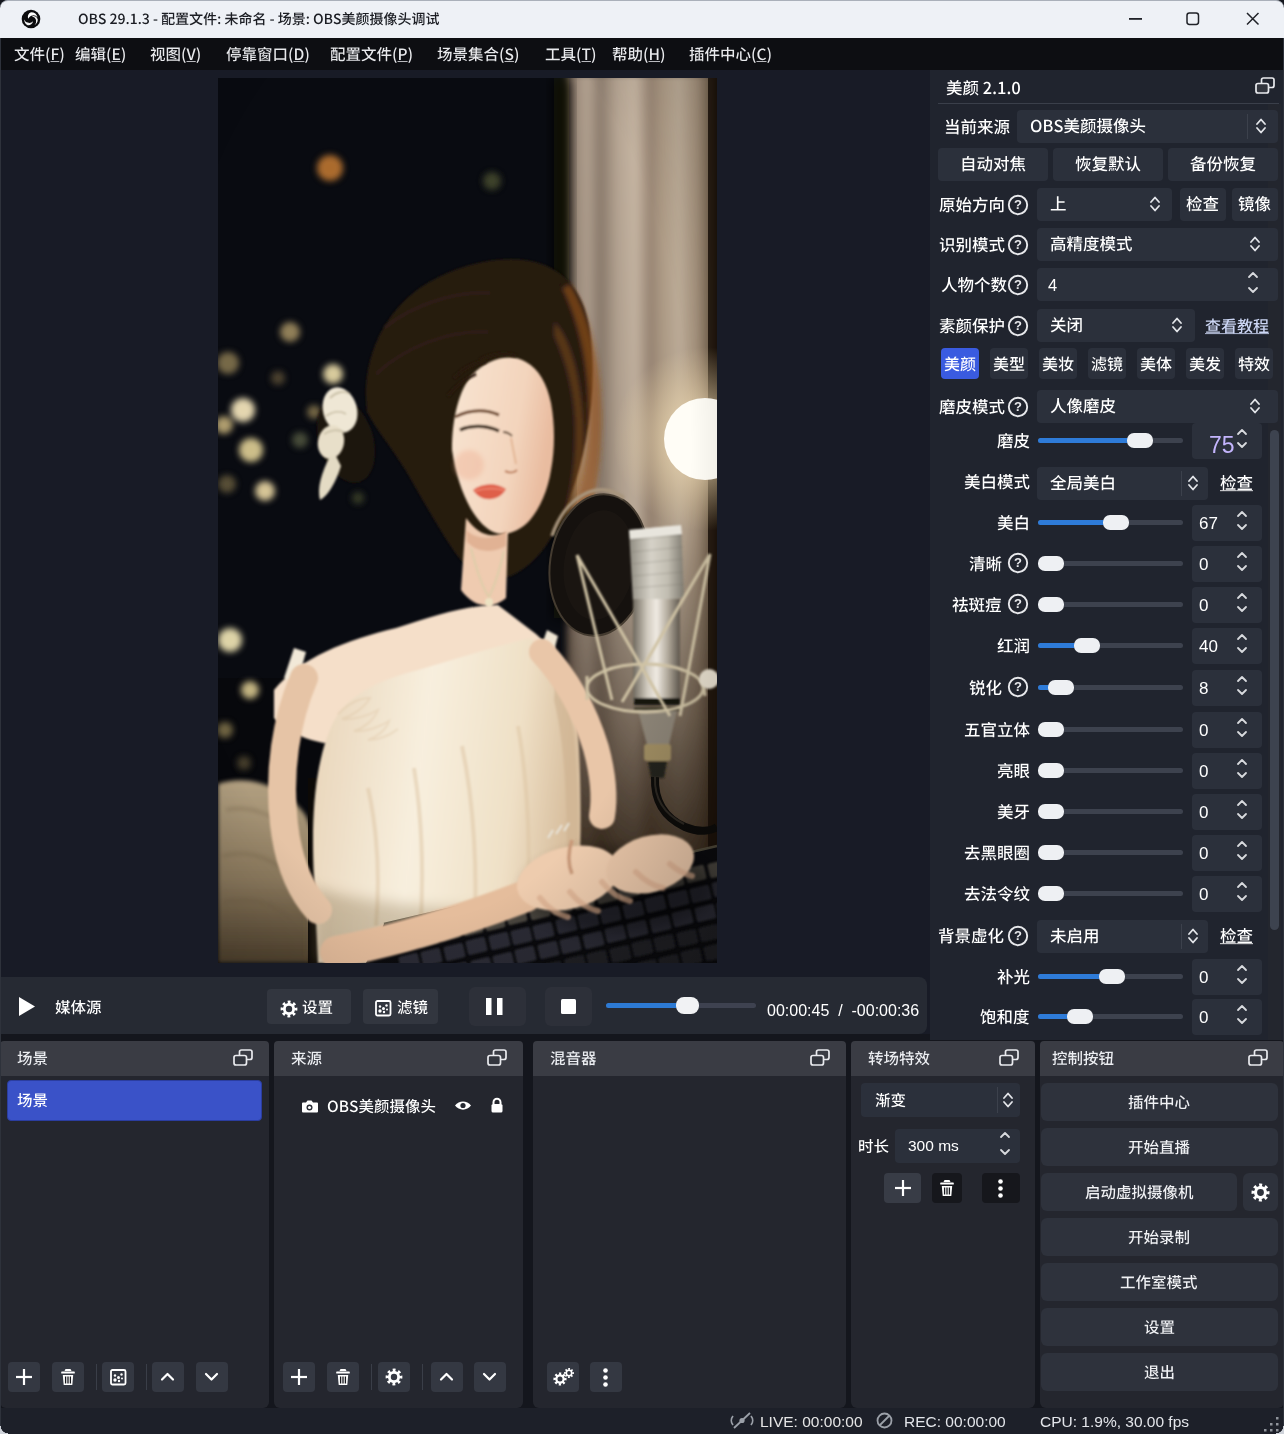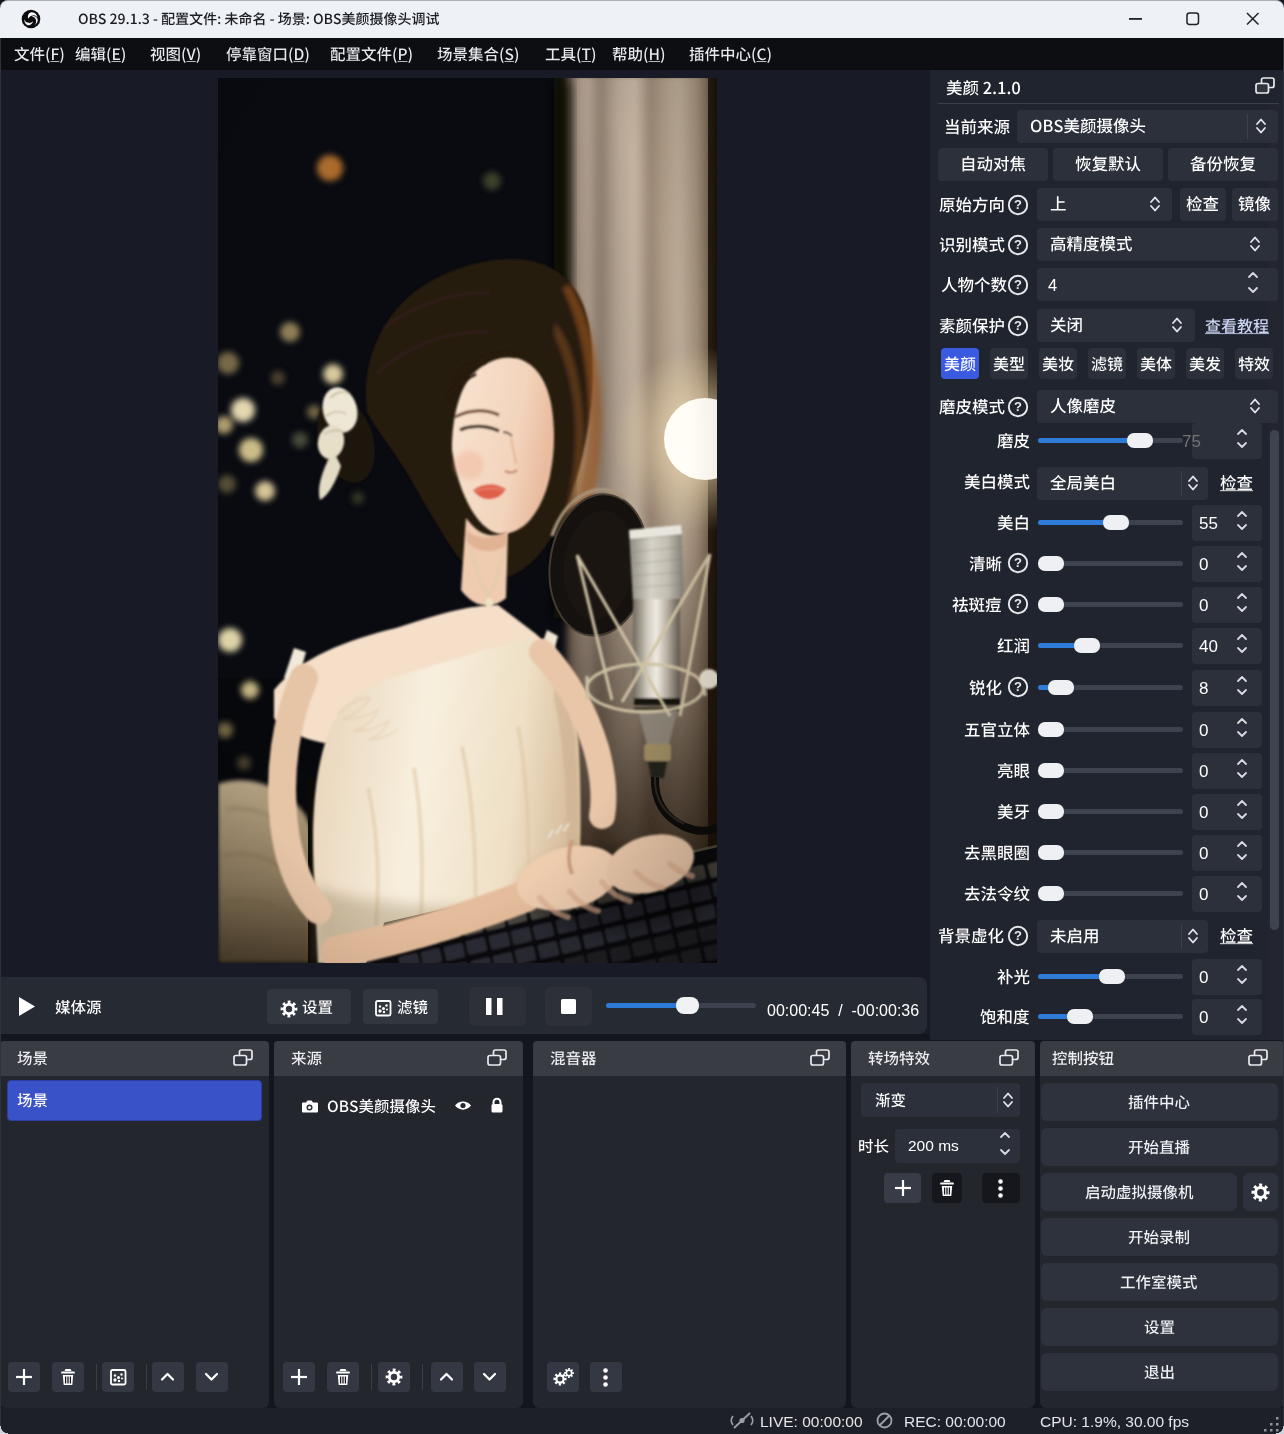--- a/index.html
+++ b/index.html
@@ -964,21 +964,21 @@
 <svg class="a" style="left:997px;top:446.5px" width="2" height="2">
     <g transform="scale(0.016500)" fill="#fff">
       <use href="#u78e8"></use>
       <use href="#u76ae" x="1000"></use>
     </g>
   </svg>
 <div class="a" style="left:1038px;top:438px;width:145px;height:5px;background:#3d424e;border-radius:2.5px"></div>
 <div class="a" style="left:1038px;top:438px;width:102px;height:5px;background:#2e7bd8;border-radius:2.5px"></div>
 <div class="a" style="left:1127px;top:433px;width:26px;height:15px;background:#eef0f3;border-radius:7px"></div>
 <div class="a" style="left:1192px;top:423px;width:70px;height:36px;background:#2b303b;border-radius:4px"></div>
-<div class="a" style="left:1182px;top:432px;font-size:17px;color:#737373;font-weight:400;white-space:pre">75</div>
+<div class="a" style="left:1209px;top:432px;font-size:23px;color:#c4b5fd;font-weight:400;white-space:pre">75</div>
 <svg class="a" style="left:1237px;top:429px" width="11" height="24">
     <path d="M1,5 L5,1 L9,5" stroke="#d8dade" stroke-width="1.8" fill="none" stroke-linecap="round" stroke-linejoin="round"></path>
     <g transform="translate(0,18)">
       <path d="M1,-4 L5,0 L9,-4" stroke="#d8dade" stroke-width="1.8" fill="none" stroke-linecap="round" stroke-linejoin="round"></path>
     </g>
   </svg>
 <svg class="a" style="left:964px;top:488px" width="2" height="2">
     <g transform="scale(0.016500)" fill="#fff">
       <use href="#u7f8e"></use>
       <use href="#u767d" x="1000"></use>
@@ -1011,21 +1011,21 @@
 <svg class="a" style="left:997px;top:528.5px" width="2" height="2">
     <g transform="scale(0.016500)" fill="#fff">
       <use href="#u7f8e"></use>
       <use href="#u767d" x="1000"></use>
     </g>
   </svg>
 <div class="a" style="left:1038px;top:520px;width:145px;height:5px;background:#3d424e;border-radius:2.5px"></div>
 <div class="a" style="left:1038px;top:520px;width:78px;height:5px;background:#2e7bd8;border-radius:2.5px"></div>
 <div class="a" style="left:1103px;top:515px;width:26px;height:15px;background:#eef0f3;border-radius:7px"></div>
 <div class="a" style="left:1192px;top:505px;width:70px;height:36px;background:#2b303b;border-radius:4px"></div>
-<div class="a" style="left:1199px;top:514px;font-size:17px;color:#fff;font-weight:400;white-space:pre">55</div>
+<div class="a" style="left:1199px;top:514px;font-size:17px;color:#fff;font-weight:400;white-space:pre">67</div>
 <svg class="a" style="left:1237px;top:511px" width="11" height="24">
     <path d="M1,5 L5,1 L9,5" stroke="#d8dade" stroke-width="1.8" fill="none" stroke-linecap="round" stroke-linejoin="round"></path>
     <g transform="translate(0,18)">
       <path d="M1,-4 L5,0 L9,-4" stroke="#d8dade" stroke-width="1.8" fill="none" stroke-linecap="round" stroke-linejoin="round"></path>
     </g>
   </svg>
 <svg class="a" style="left:969px;top:569.5px" width="2" height="2">
     <g transform="scale(0.016500)" fill="#fff">
       <use href="#u6e05"></use>
       <use href="#u6670" x="1000"></use>
@@ -1438,21 +1438,21 @@
     <path d="M1,6 L5,1.5 L9,6" stroke="#e4e6ea" stroke-width="1.8" fill="none" stroke-linecap="round" stroke-linejoin="round"></path>
     <path d="M1,10 L5,14.5 L9,10" stroke="#e4e6ea" stroke-width="1.8" fill="none" stroke-linecap="round" stroke-linejoin="round"></path>
   </svg>
 <svg class="a" style="left:858px;top:1152px" width="2" height="2">
     <g transform="scale(0.015500)" fill="#fff">
       <use href="#u65f6"></use>
       <use href="#u957f" x="1000"></use>
     </g>
   </svg>
 <div class="a" style="left:895px;top:1129px;width:125px;height:34px;background:#2b303b;border-radius:4px"></div>
-<div class="a" style="left:908px;top:1137px;font-size:15.5px;color:#fff;font-weight:400;white-space:pre">200 ms</div>
+<div class="a" style="left:908px;top:1137px;font-size:15.5px;color:#fff;font-weight:400;white-space:pre">300 ms</div>
 <svg class="a" style="left:1000px;top:1132px" width="11" height="28">
     <path d="M1,5 L5,1 L9,5" stroke="#d8dade" stroke-width="1.8" fill="none" stroke-linecap="round" stroke-linejoin="round"></path>
     <g transform="translate(0,22)">
       <path d="M1,-4 L5,0 L9,-4" stroke="#d8dade" stroke-width="1.8" fill="none" stroke-linecap="round" stroke-linejoin="round"></path>
     </g>
   </svg>
 <div class="a" style="left:884px;top:1173px;width:37px;height:30px;background:#383c46;border-radius:4px"></div>
 <svg class="a" style="left:893.5px;top:1179px;" width="18" height="18">
     <rect x="7.9" y="1" width="2.2" height="16" fill="#fff"></rect>
     <rect x="1" y="7.9" width="16" height="2.2" fill="#fff"></rect>

